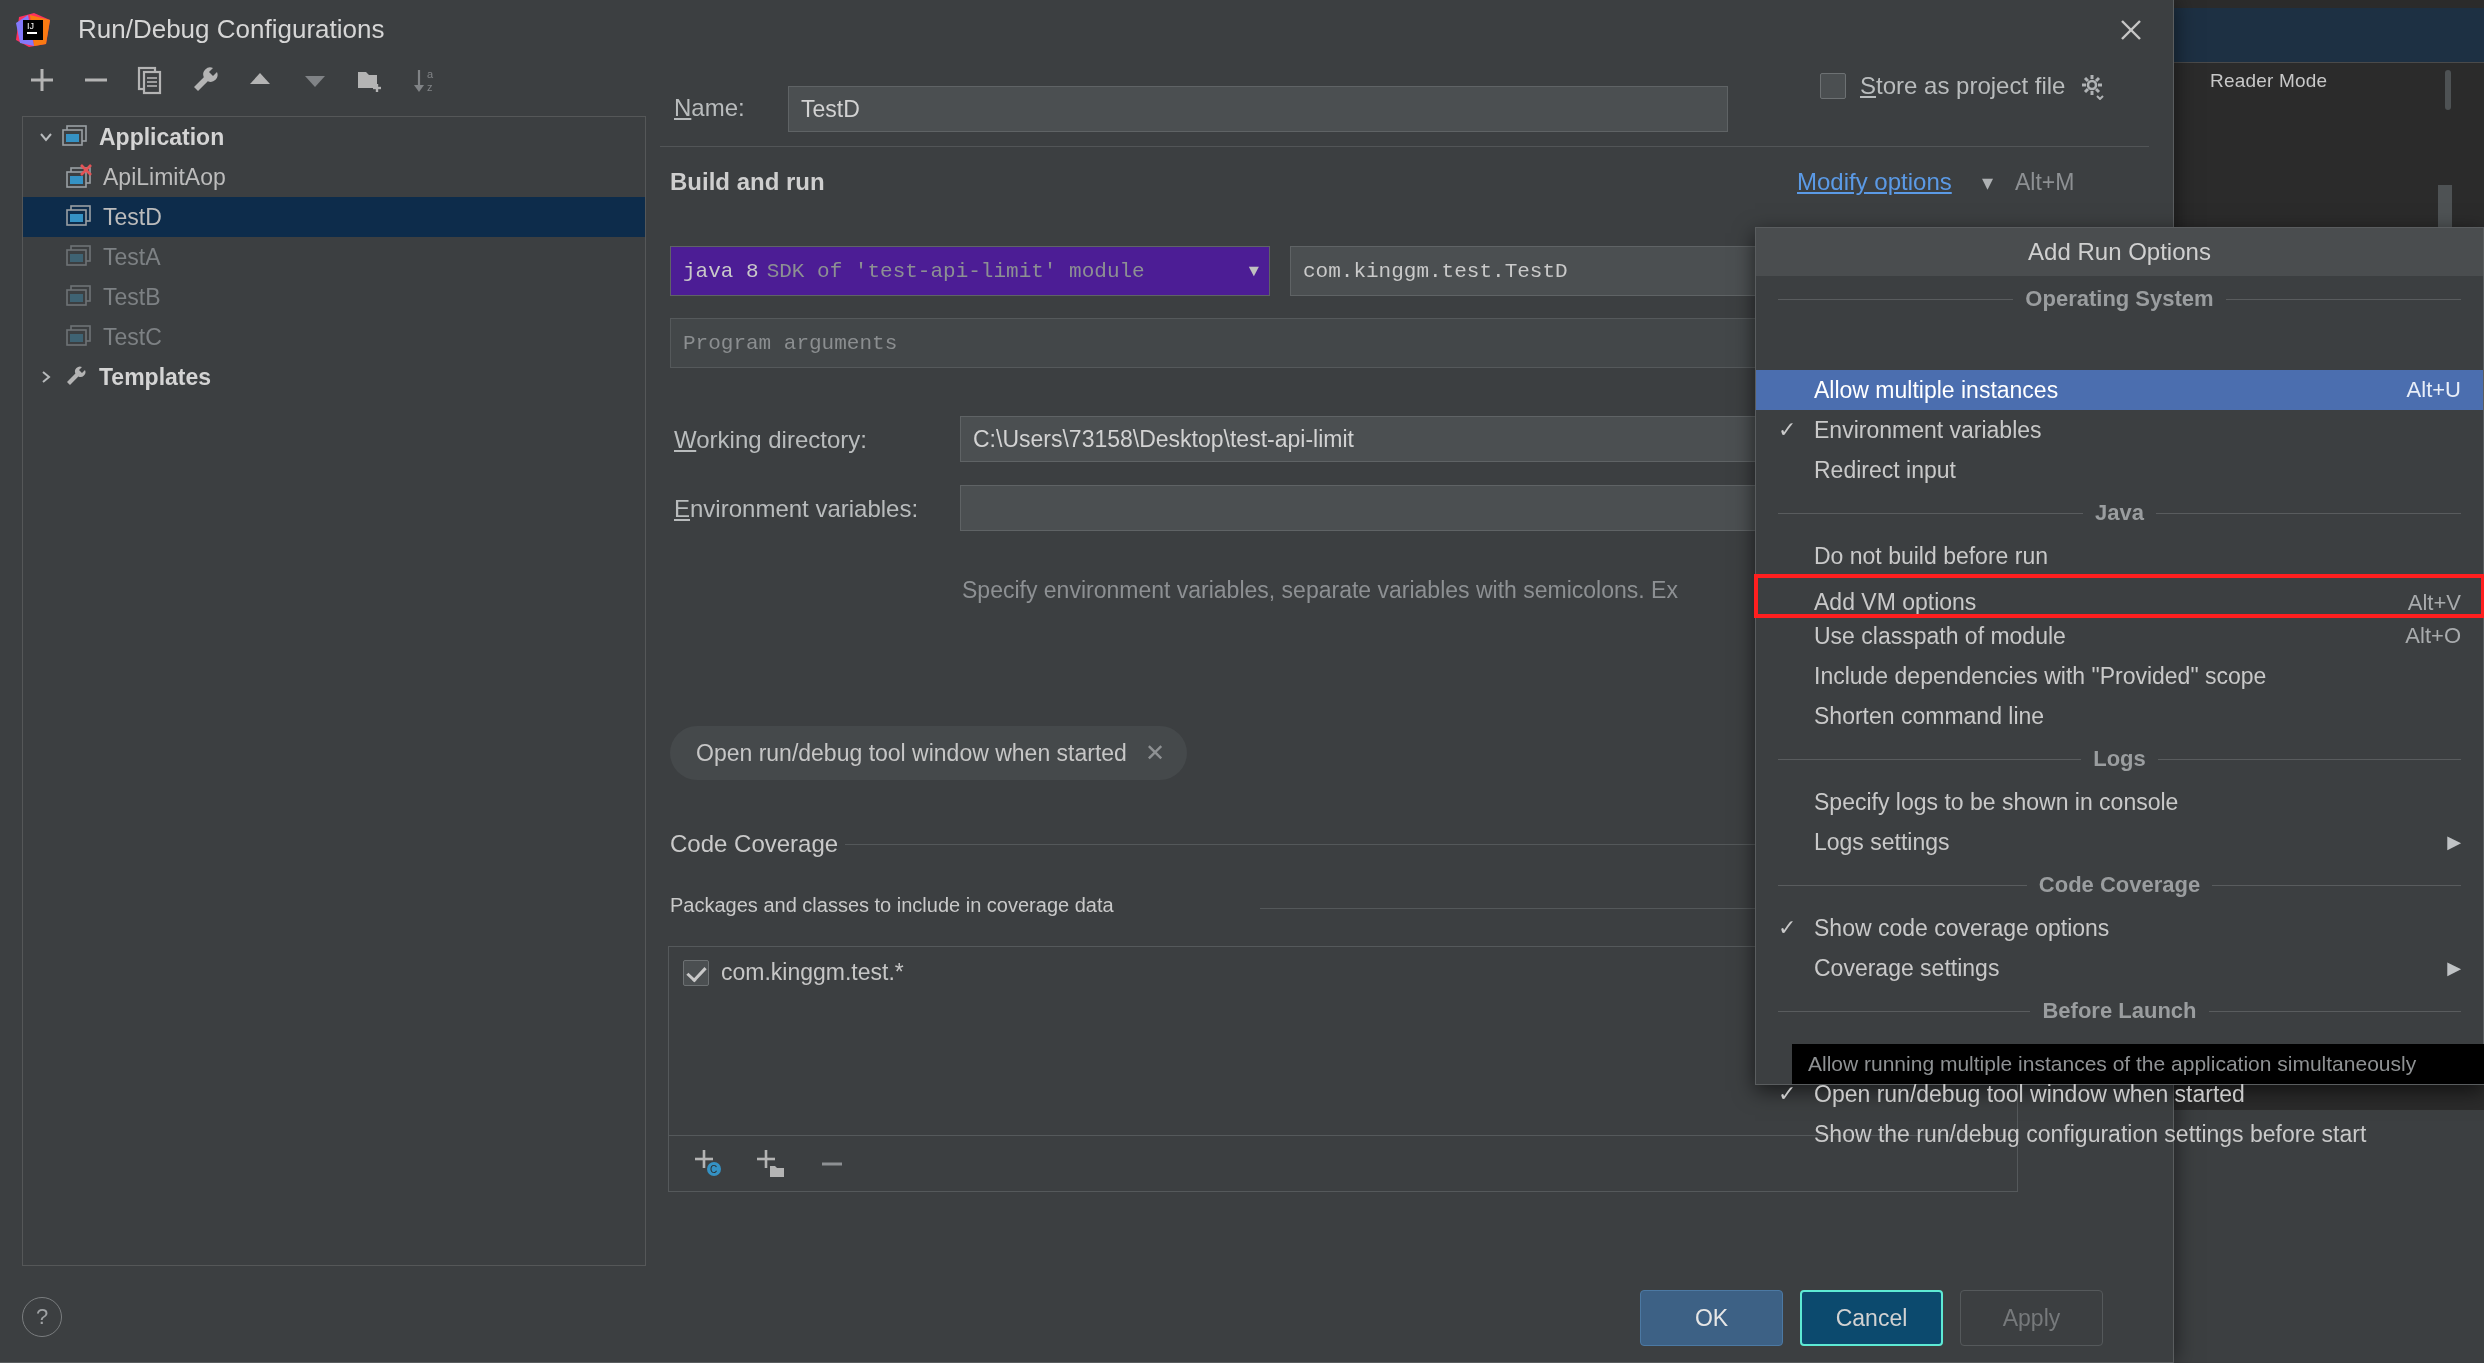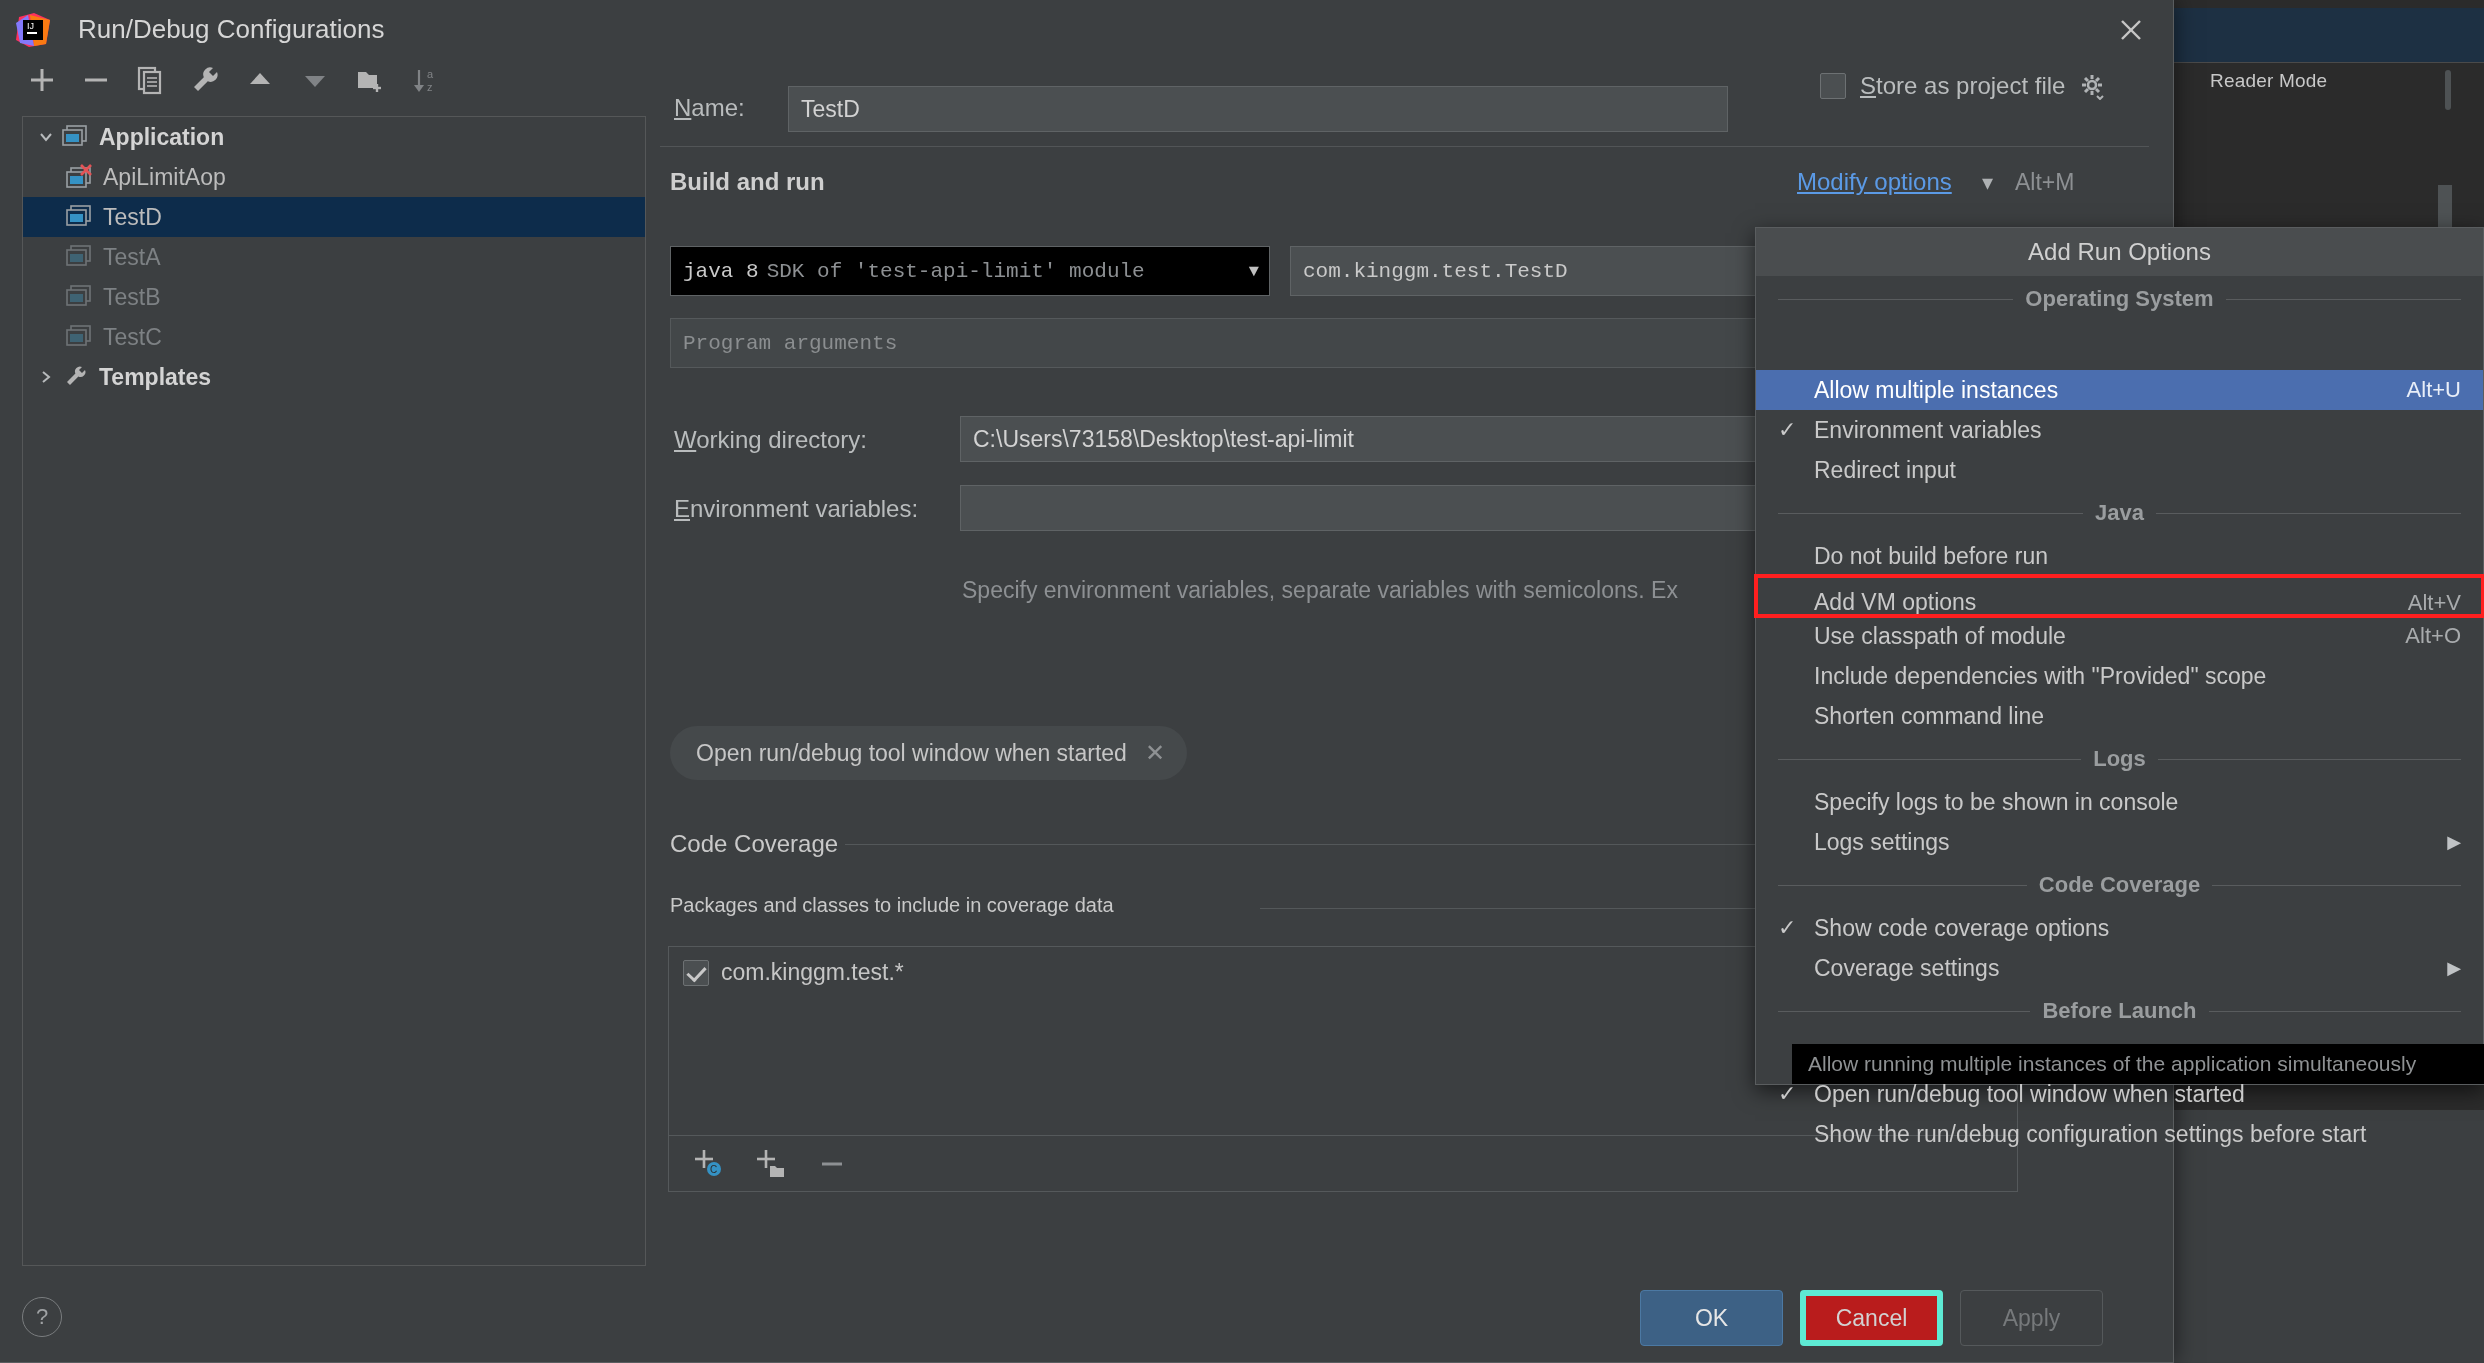--- a/index.html
+++ b/index.html
@@ -156,21 +156,21 @@
   }
   .chev-down { position:absolute; font-size:22px; color:#aeb1b3; }
   .alt-hint { position:absolute; font-size:23px; color:#8d9093; }
 
   .mono {
     font-family:"Liberation Mono", monospace;
   }
   .sdk-combo {
     position:absolute; left:10px; top:188px;
     width:600px; height:50px;
-    background:#000000; border:1px solid #5f6365;
+    background:#4c1d95; border:1px solid #5f6365;
     color:#c9c9c9; font-size:21px;
     display:flex; align-items:center; padding:12px 12px;
     white-space:nowrap; overflow:hidden; cursor:pointer;
   }
   .sdk-combo .dim { color:#8d9093; }
   .combo-arrow {
     position:absolute; right:10px; top:50%; transform:translateY(-50%);
     font-size:17px; color:#c0c0c0;
   }
   .mainclass {
@@ -245,21 +245,21 @@
     position:absolute; height:56px;
     display:flex; align-items:center; justify-content:center;
     font-size:23px; border-radius:4px; cursor:pointer;
   }
   .btn-ok {
     left:1640px; top:1290px; width:143px;
     background:#3d6185; border:1px solid #4c79a3; color:#e6e6e6;
   }
   .btn-cancel {
     left:1800px; top:1290px; width:143px;
-    background:#b91c1c; border:6px solid #5eead4; color:#d2d2d2;
+    background:#0c4a6e; border:2px solid #5eead4; color:#d2d2d2;
   }
   .btn-apply {
     left:1960px; top:1290px; width:143px;
     background:#3c3f41; border:1px solid #55595b; color:#76797b;
   }
 
   
   .popup {
     position:absolute; left:1755px; top:227px;
     width:729px; height:858px;

